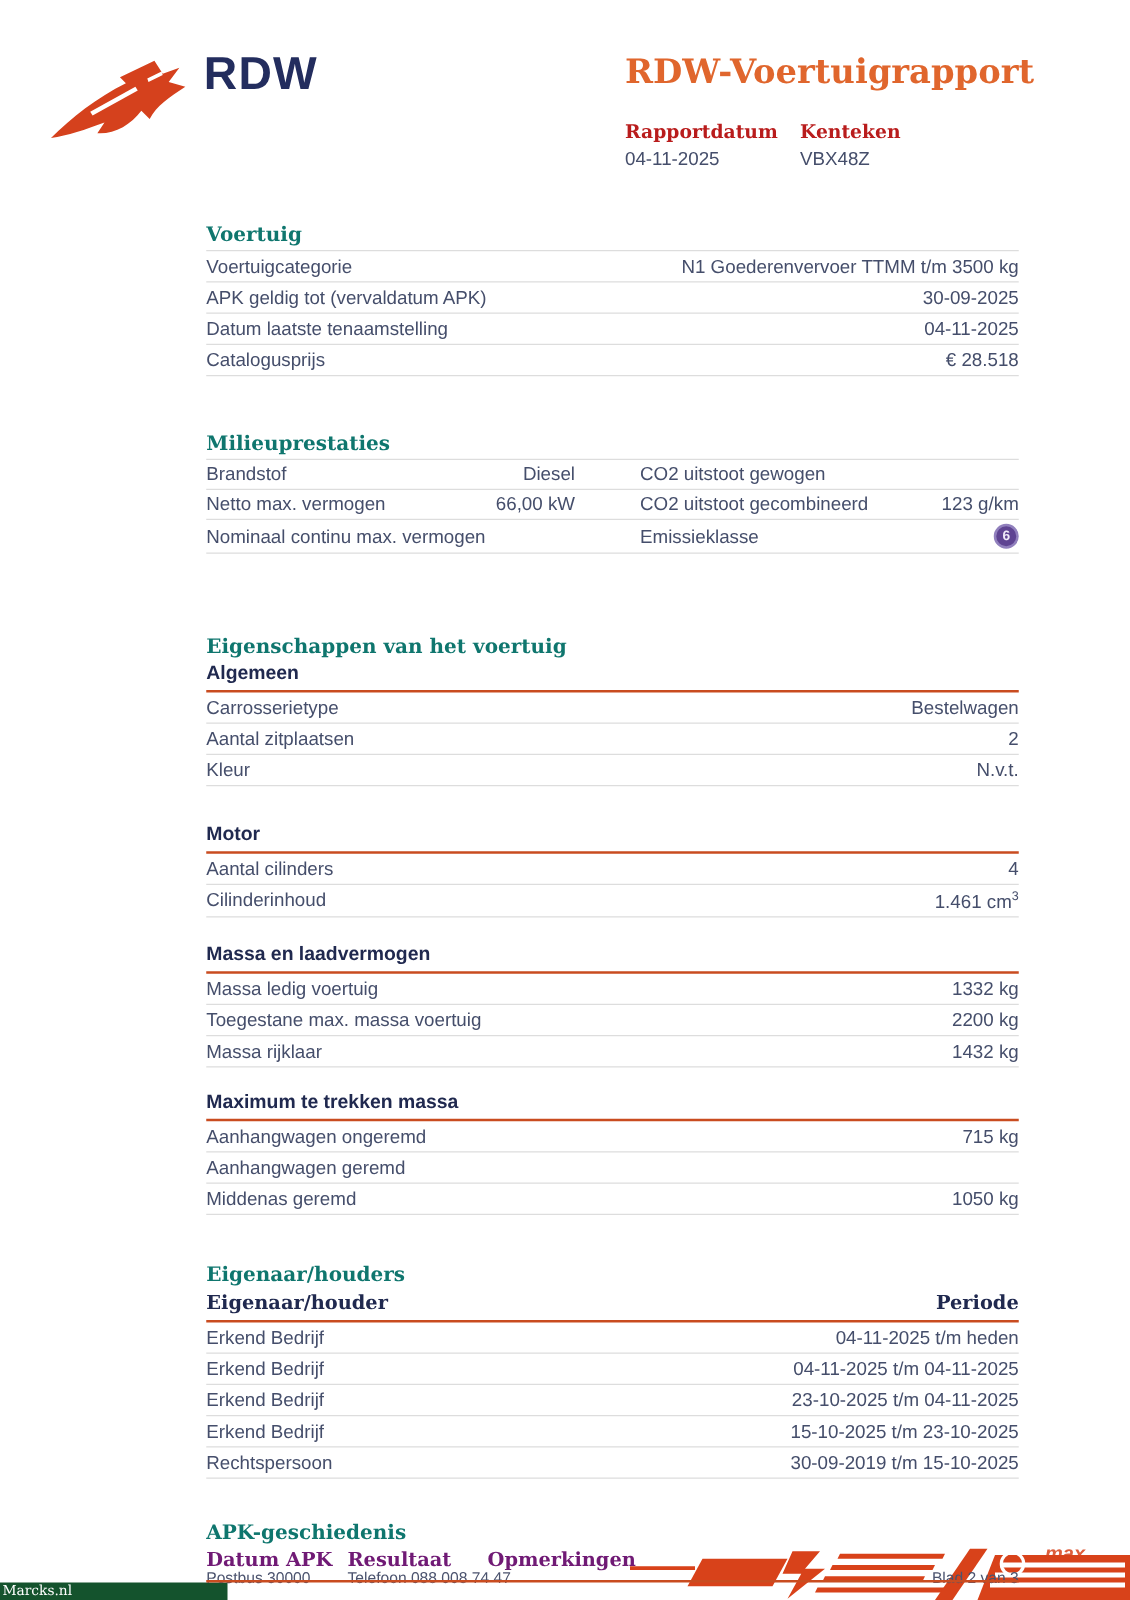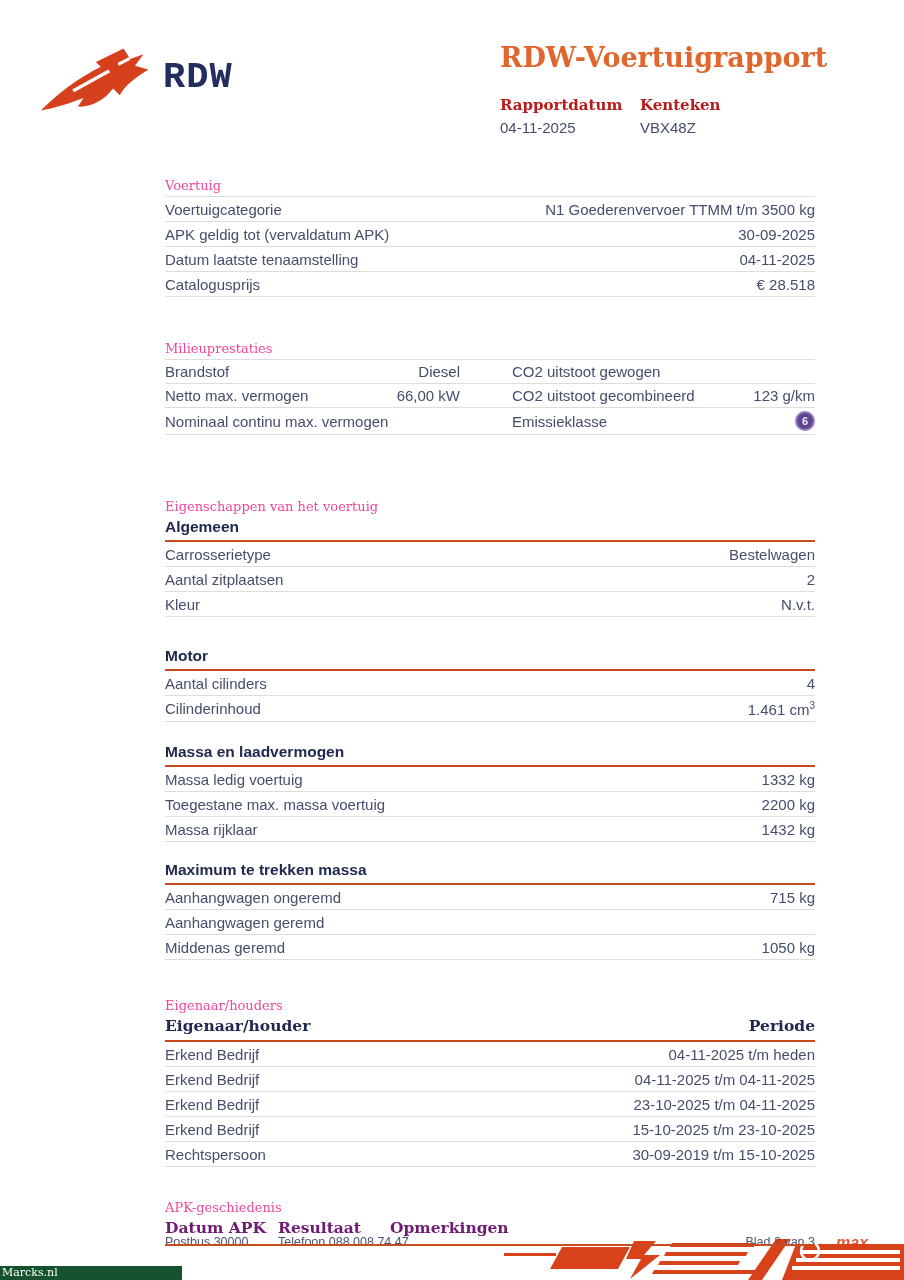--- a/index.html
+++ b/index.html
@@ -5,39 +5,39 @@
   * { margin:0; padding:0; box-sizing:border-box; }
   html,body { background:#ffffff; }
   .page {
     position:relative; width:904px; height:1280px; margin:0 auto;
     background:#ffffff; overflow:hidden;
     font-family:"Liberation Sans", sans-serif; color:#454e6b;
   }
   
   .logo-mark { position:absolute; left:36px; top:40px; width:118px; height:78px; }
   .brand-text {
-    position:absolute; left:163px; top:56px;
-    font-family:Liberation Mono, monospace; font-weight:bold;
+    position:absolute; left:163px; top:38px;
+    font-family:Liberation Sans, sans-serif; font-weight:bold;
     font-size:37px; color:#232d5e; letter-spacing:1px;
   }
   .report-title {
     position:absolute; left:500px; top:42px;
     font-family:"DejaVu Serif", serif; font-weight:bold;
     font-size:27px; color:#e0662d;
   }
   .report-meta { position:absolute; left:500px; top:96px; display:flex; }
   .meta-col { width:140px; }
   .meta-label { font-family:"DejaVu Serif", serif; font-weight:bold; font-size:15px; color:#b91c1c; }
   .meta-value { font-size:15px; color:#454e6b; margin-top:5px; }
 
   
   .content { position:absolute; left:165px; top:178px; width:650px; }
   .sec-title {
-    font-family:"DejaVu Serif", serif; font-weight:normal;
-    font-size:13px; color:#ec4899; margin-bottom:3px;
+    font-family:"DejaVu Serif", serif; font-weight:bold;
+    font-size:16px; color:#0f766e; margin-bottom:3px;
   }
   .sub-title {
     font-weight:bold; font-size:15.5px; color:#20294f;
     padding-bottom:4px; border-bottom:2px solid #c94c20;
   }
   .kv {
     display:flex; justify-content:space-between; align-items:center;
     font-size:15px; padding:3.5px 0; border-bottom:1px solid #dddddd;
     min-height:21px;
   }

